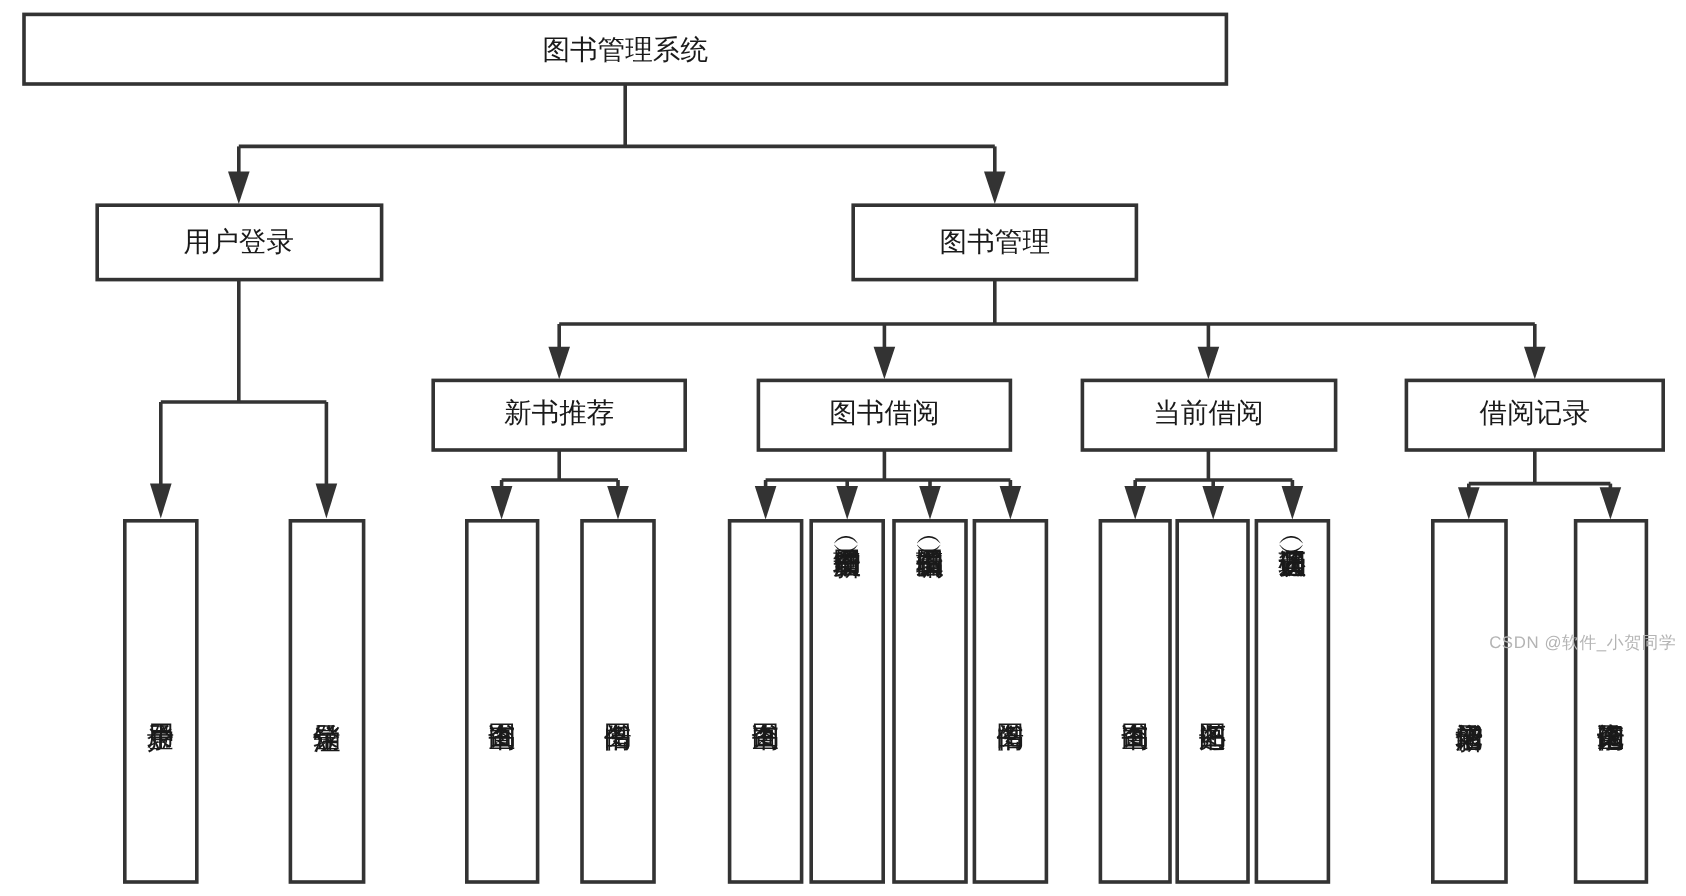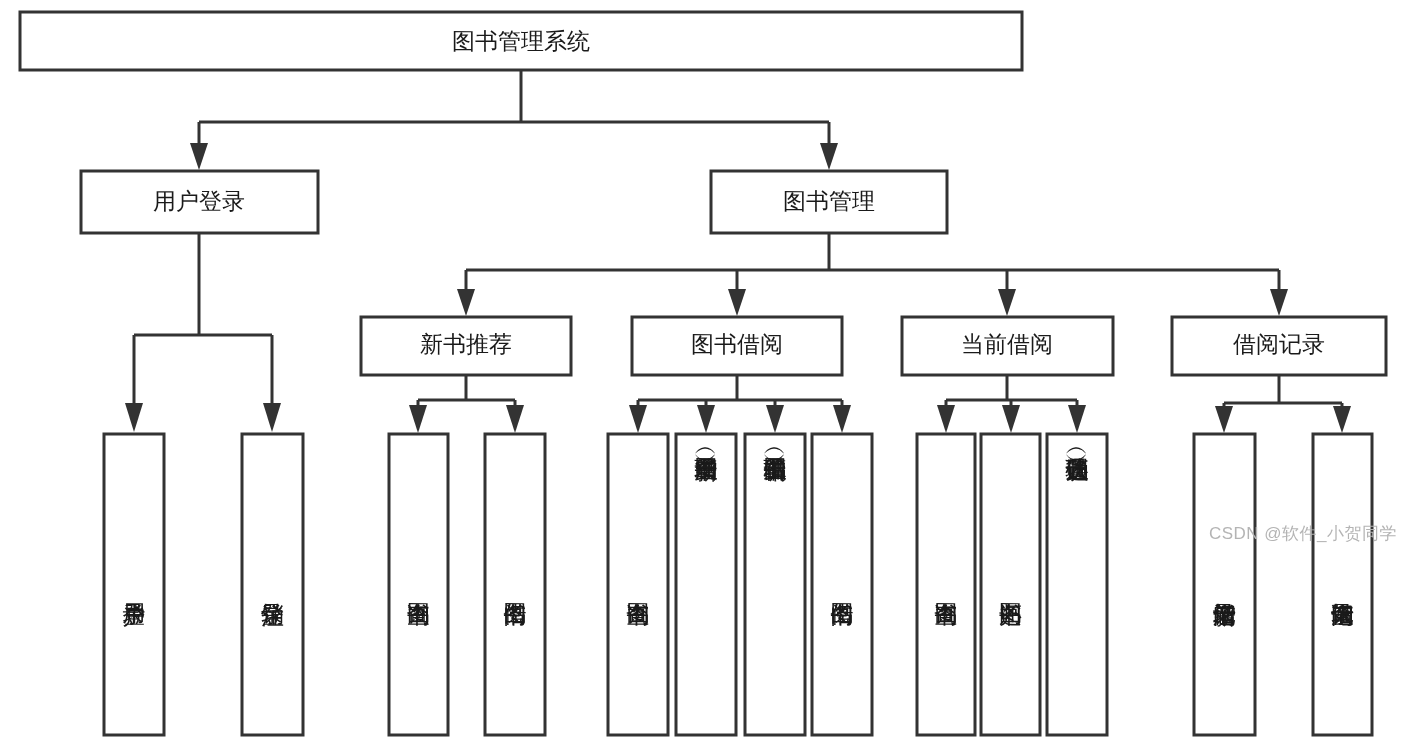--- a/index.html
+++ b/index.html
@@ -47,21 +47,21 @@
   }
   .arrow-head {
     fill: #333333;
     stroke: none;
   }
   .watermark {
     position: absolute;
     right: 8px;
     bottom: 4px;
     font-family: "Liberation Sans", "DejaVu Sans", sans-serif;
-    font-size: 17px;
+    font-size: 14px;
     color: #b4b4b4;
     white-space: nowrap;
     letter-spacing: 0.5px;
   }
 </style>
 </head>
 <body>
 
 <div id="diagram-root">
 

